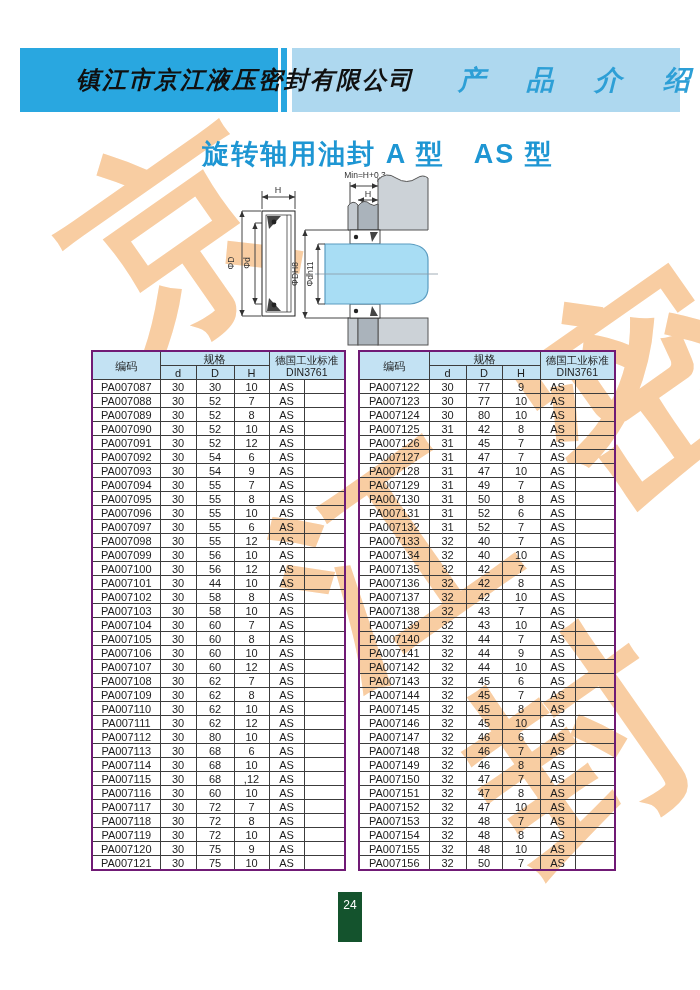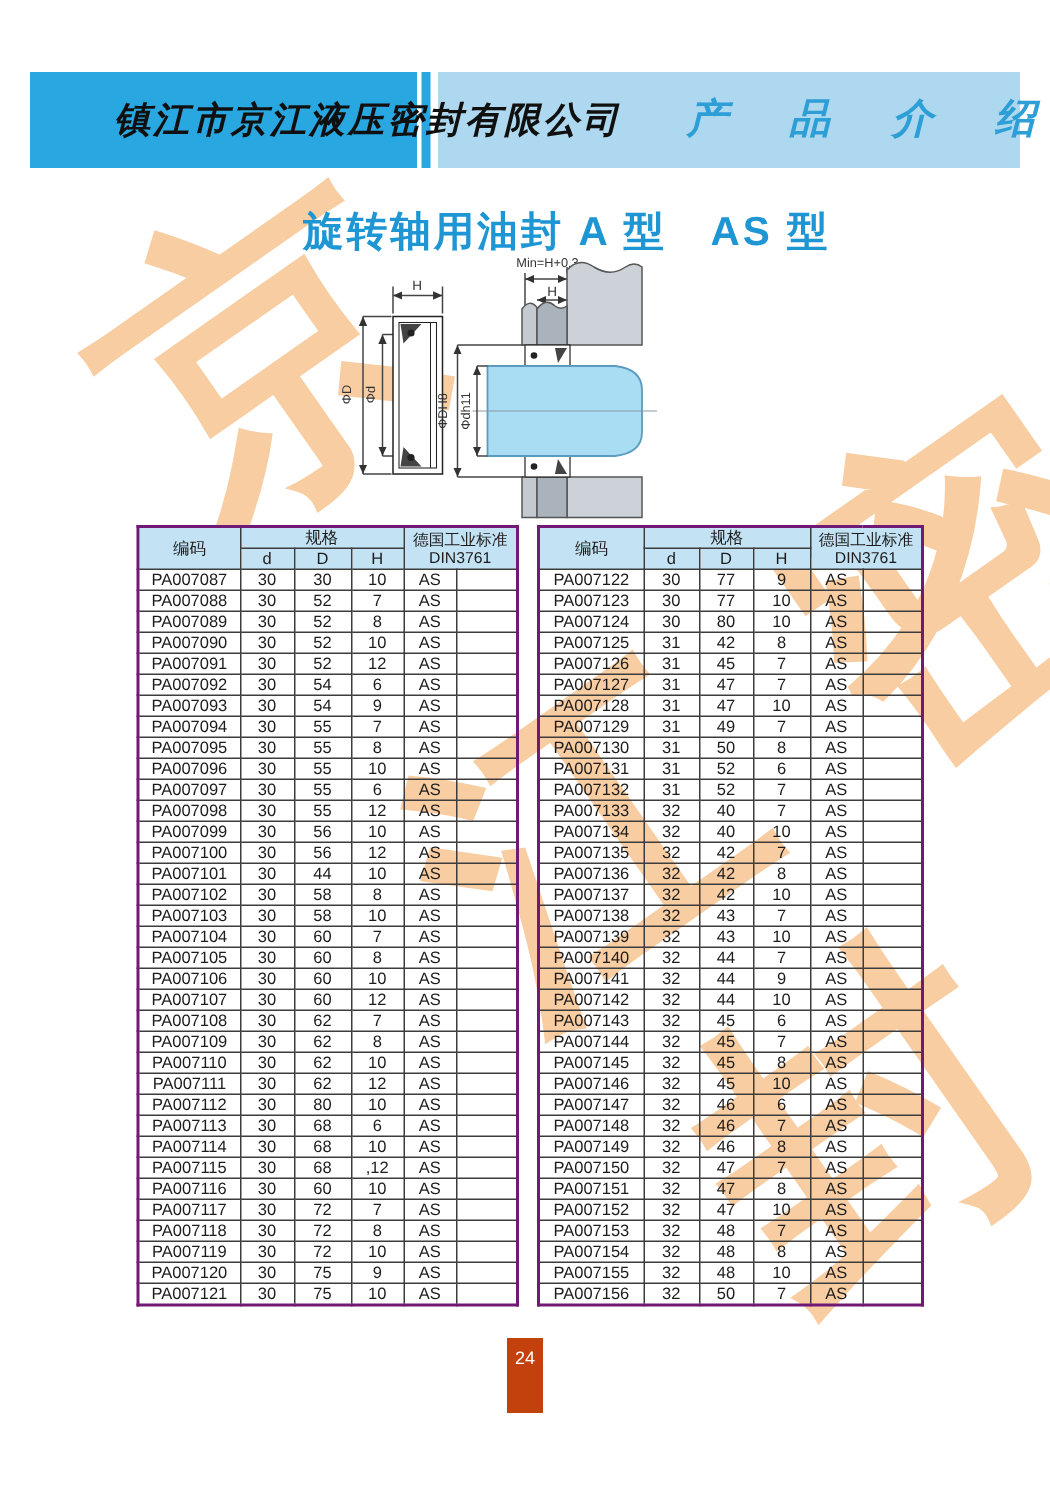--- a/index.html
+++ b/index.html
@@ -35,21 +35,21 @@
   table.spec{position:absolute;top:350px;border-collapse:collapse;table-layout:fixed;
     z-index:1;font-size:11px;color:#1c1c1c;border:2px solid #701a75;}
   #left-table{left:91px;width:253px;}
   #right-table{left:358px;width:256px;}
   table.spec th,table.spec td{border:1px solid #3c3c3c;text-align:center;vertical-align:middle;
     padding:0;height:13px;line-height:12px;font-weight:normal;overflow:hidden;white-space:nowrap;}
   table.spec thead th{background:#c3e2f3;}
   .std-hdr{font-size:10.5px;line-height:11px;}
   
   .page-num{position:absolute;left:338px;top:892px;width:24px;height:50px;z-index:1;
-    background:#c2410c;color:#ffffff;font-size:12px;text-align:center;line-height:26px;}
+    background:#14532d;color:#ffffff;font-size:12px;text-align:center;line-height:26px;}
 </style>
 </head>
 <body>
 
 <div>
 
   <span class="wm" id="wm1">京</span>
   <span class="wm" id="wm2">江</span>
   <span class="wm" id="wm3">密</span>
   <span class="wm" id="wm4">封</span>

